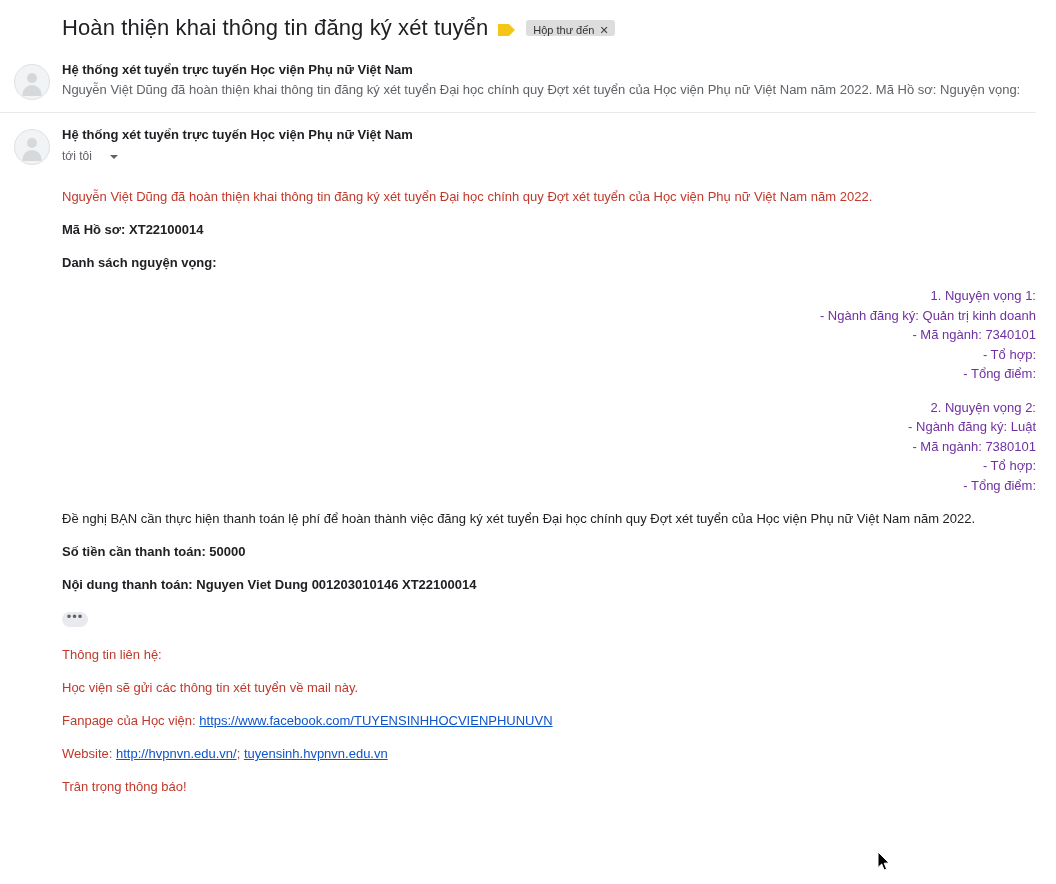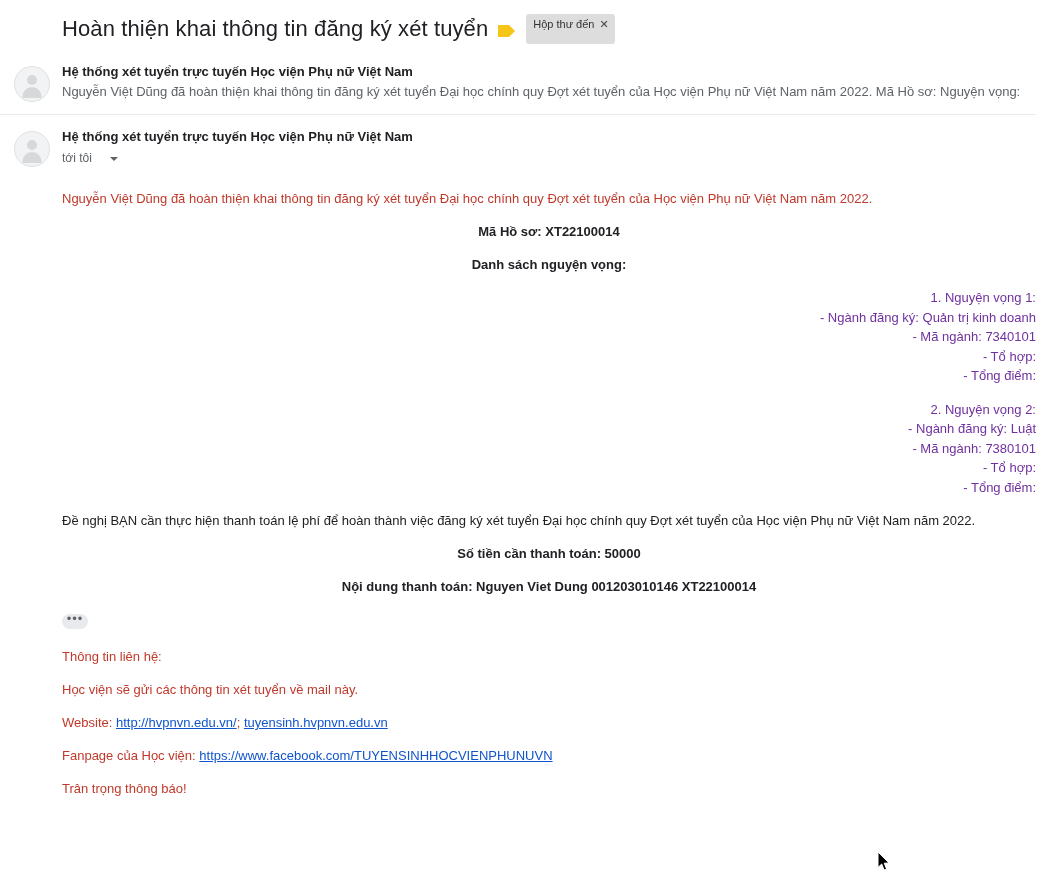--- a/index.html
+++ b/index.html
@@ -46,21 +46,21 @@
     top: 2px;
   }
   .inbox-chip {
     display: inline-flex;
     align-items: center;
     background: #ddd;
     color: #333;
     font-size: 11px;
     line-height: 11px;
     border-radius: 3px;
-    padding: 4px 6px 14px 7px;
+    padding: 4px 6px 0 7px;
     gap: 5px;
     height: 12px;
   }
   .inbox-chip .chip-x {
     font-size: 11px;
     color: #444;
     cursor: pointer;
   }
 
   
@@ -157,21 +157,21 @@
     color: #202124;
   }
   .p-red {
     color: #c0392b;
     margin: 0 0 14px 0;
   }
   .blk {
     margin: 0 0 14px 0;
     color: #202124;
   }
-  .blk.bold { font-weight: bold; text-align: center; }
+  .blk.bold { font-weight: bold; }
   .vong-block {
     margin: 0 0 14px 0;
     color: #7030a0;
   }
   .vong-block div { line-height: 19.5px; text-align: right; }
   .trim-btn {
     display: inline-flex;
     align-items: center;
     justify-content: center;
     width: 26px;
@@ -272,25 +272,25 @@
 
     <div class="trim-btn">
       <span>•••</span>
     </div>
 
     <p class="p-red">Thông tin liên hệ:</p>
 
     <p class="p-red">Học viện sẽ gửi các thông tin xét tuyển về mail này.</p>
 
     <p class="p-red">
+      <span>Fanpage của Học viện: </span><a class="link" href="#">https://www.facebook.com/TUYENSINHHOCVIENPHUNUVN</a>
+    </p>
+
+    <p class="p-red">
       <span>Website: </span><a class="link" href="#">http://hvpnvn.edu.vn/</a><span class="sep-semi">; </span><a class="link" href="#">tuyensinh.hvpnvn.edu.vn</a>
-    </p>
-
-    <p class="p-red">
-      <span>Fanpage của Học viện: </span><a class="link" href="#">https://www.facebook.com/TUYENSINHHOCVIENPHUNUVN</a>
     </p>
 
 
     <p class="p-red">Trân trọng thông báo!</p>
   </div>
 
   <div class="cursor">
     <svg width="14" height="21" viewBox="0 0 14 21" xmlns="http://www.w3.org/2000/svg">
       <path d="M1 1 L1 16.5 L4.7 13 L7.1 19 L9.6 18 L7.2 12.2 L12 12 Z" fill="#000" stroke="#fff" stroke-width="1"></path>
     </svg>

